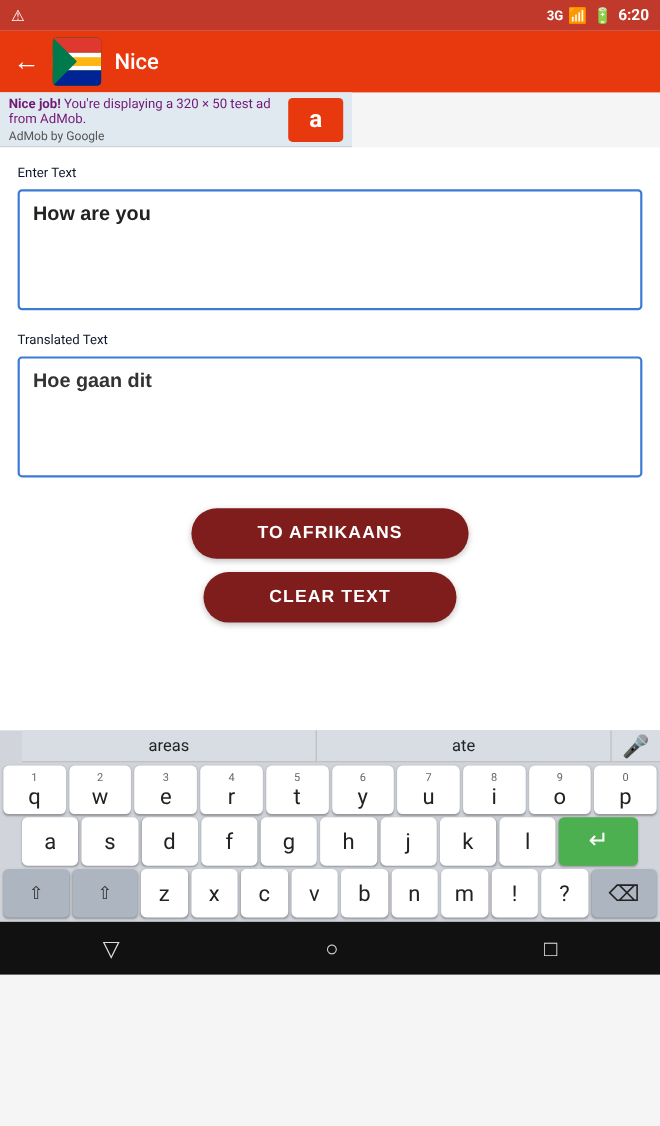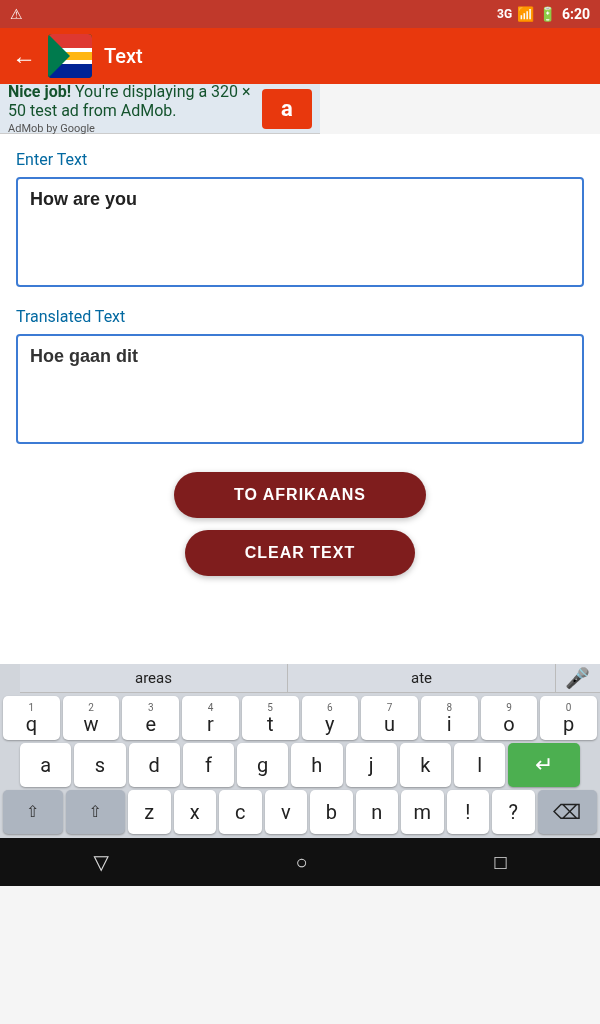--- a/index.html
+++ b/index.html
@@ -119,22 +119,22 @@
       display: flex;
       align-items: center;
       padding: 0 8px;
       gap: 8px;
       border-bottom: 1px solid #ccc;
     }
     .ad-text-area {
       flex: 1;
     }
     .ad-main-text {
-      font-size: 16px;
-      color: #14532d;
+      font-size: 12px;
+      color: #701a75;
     }
     .ad-main-text strong {
       font-weight: bold;
     }
     .ad-logo {
       width: 50px;
       height: 40px;
       background: #e8380d;
       display: flex;
       align-items: center;
@@ -151,22 +151,22 @@
     }
 
     
     .main-content {
       background: white;
       padding: 16px;
       min-height: 530px;
     }
 
     .section-label {
-      font-size: 16px;
-      color: #0369a1;
+      font-size: 12px;
+      color: #0f172a;
       margin-bottom: 8px;
       font-weight: 400;
     }
 
     .text-input-box {
       width: 100%;
       min-height: 110px;
       border: 2px solid #3c7bd4;
       border-radius: 4px;
       padding: 10px 12px;
@@ -374,21 +374,21 @@
   <span class="app-bar-back">←</span>
   <div class="app-bar-flag">
     <div class="sa-flag">
       <div class="sa-flag-top-red"></div>
       <div class="sa-flag-middle-white"></div>
       <div class="sa-flag-middle-yellow"></div>
       <div class="sa-flag-bottom-blue"></div>
       <div class="sa-flag-green-chevron"></div>
     </div>
   </div>
-  <span class="app-bar-title">Text</span>
+  <span class="app-bar-title">Nice</span>
 </div>
 
 <div class="ad-banner">
   <div class="ad-text-area">
     <div class="ad-main-text">
       <strong>Nice job!</strong>
       <span> You're displaying a 320 × 50 test ad from AdMob.</span>
     </div>
     <div class="ad-by">AdMob by Google</div>
   </div>

